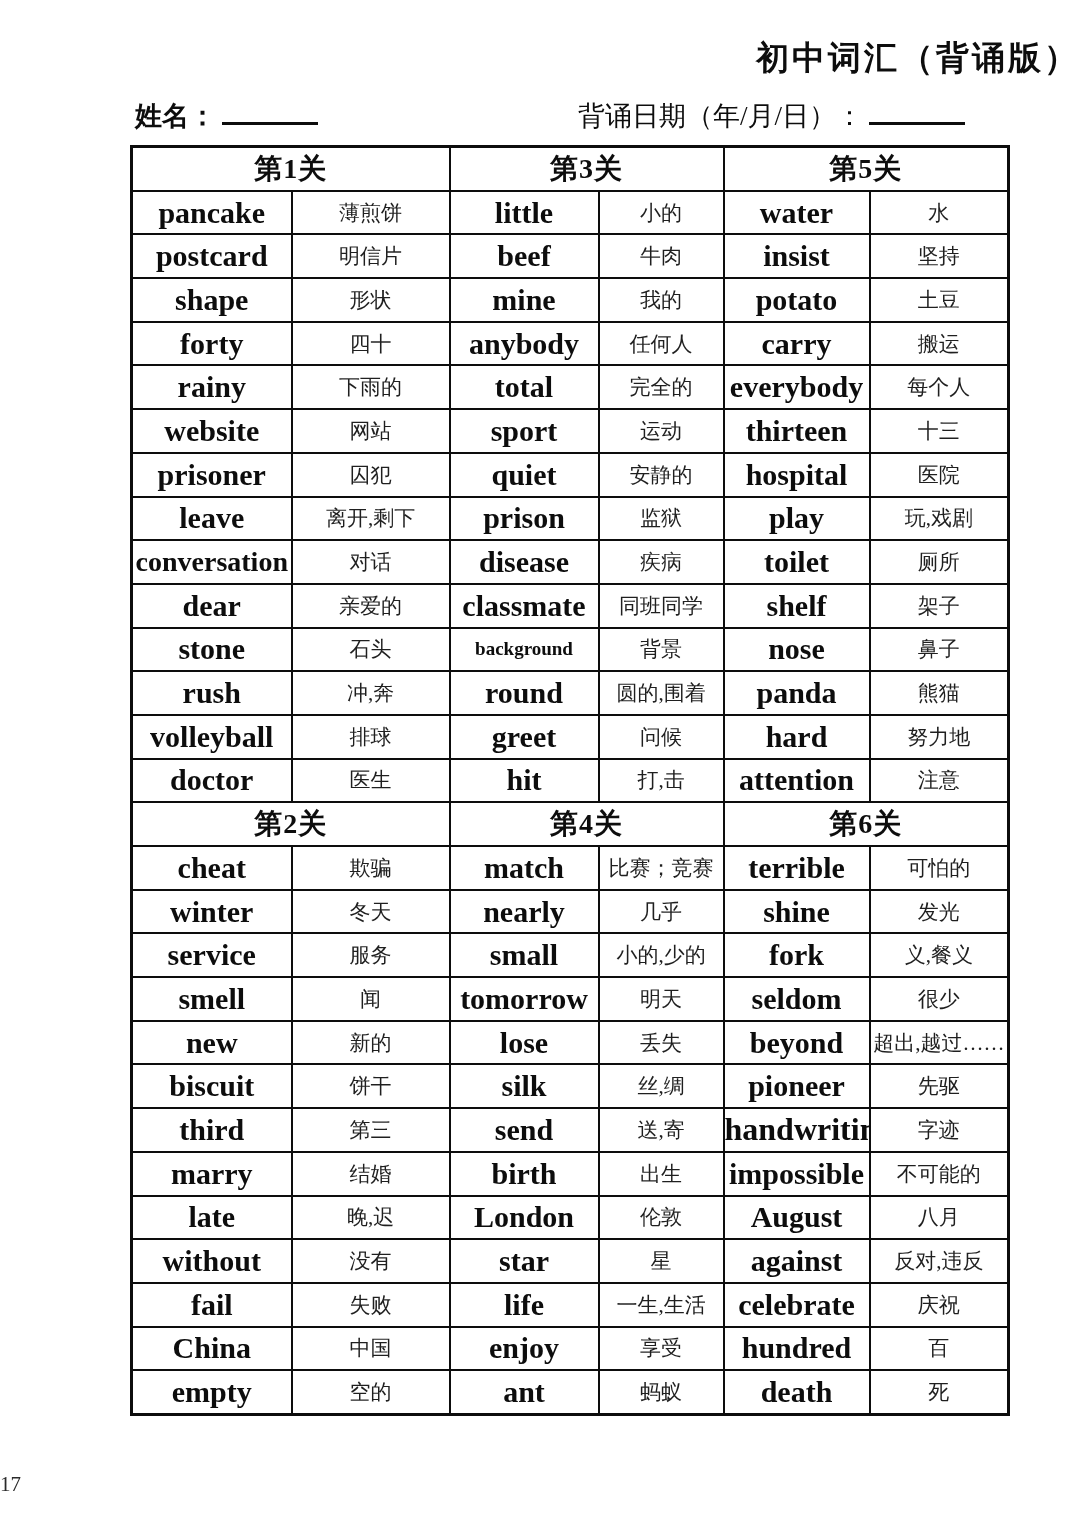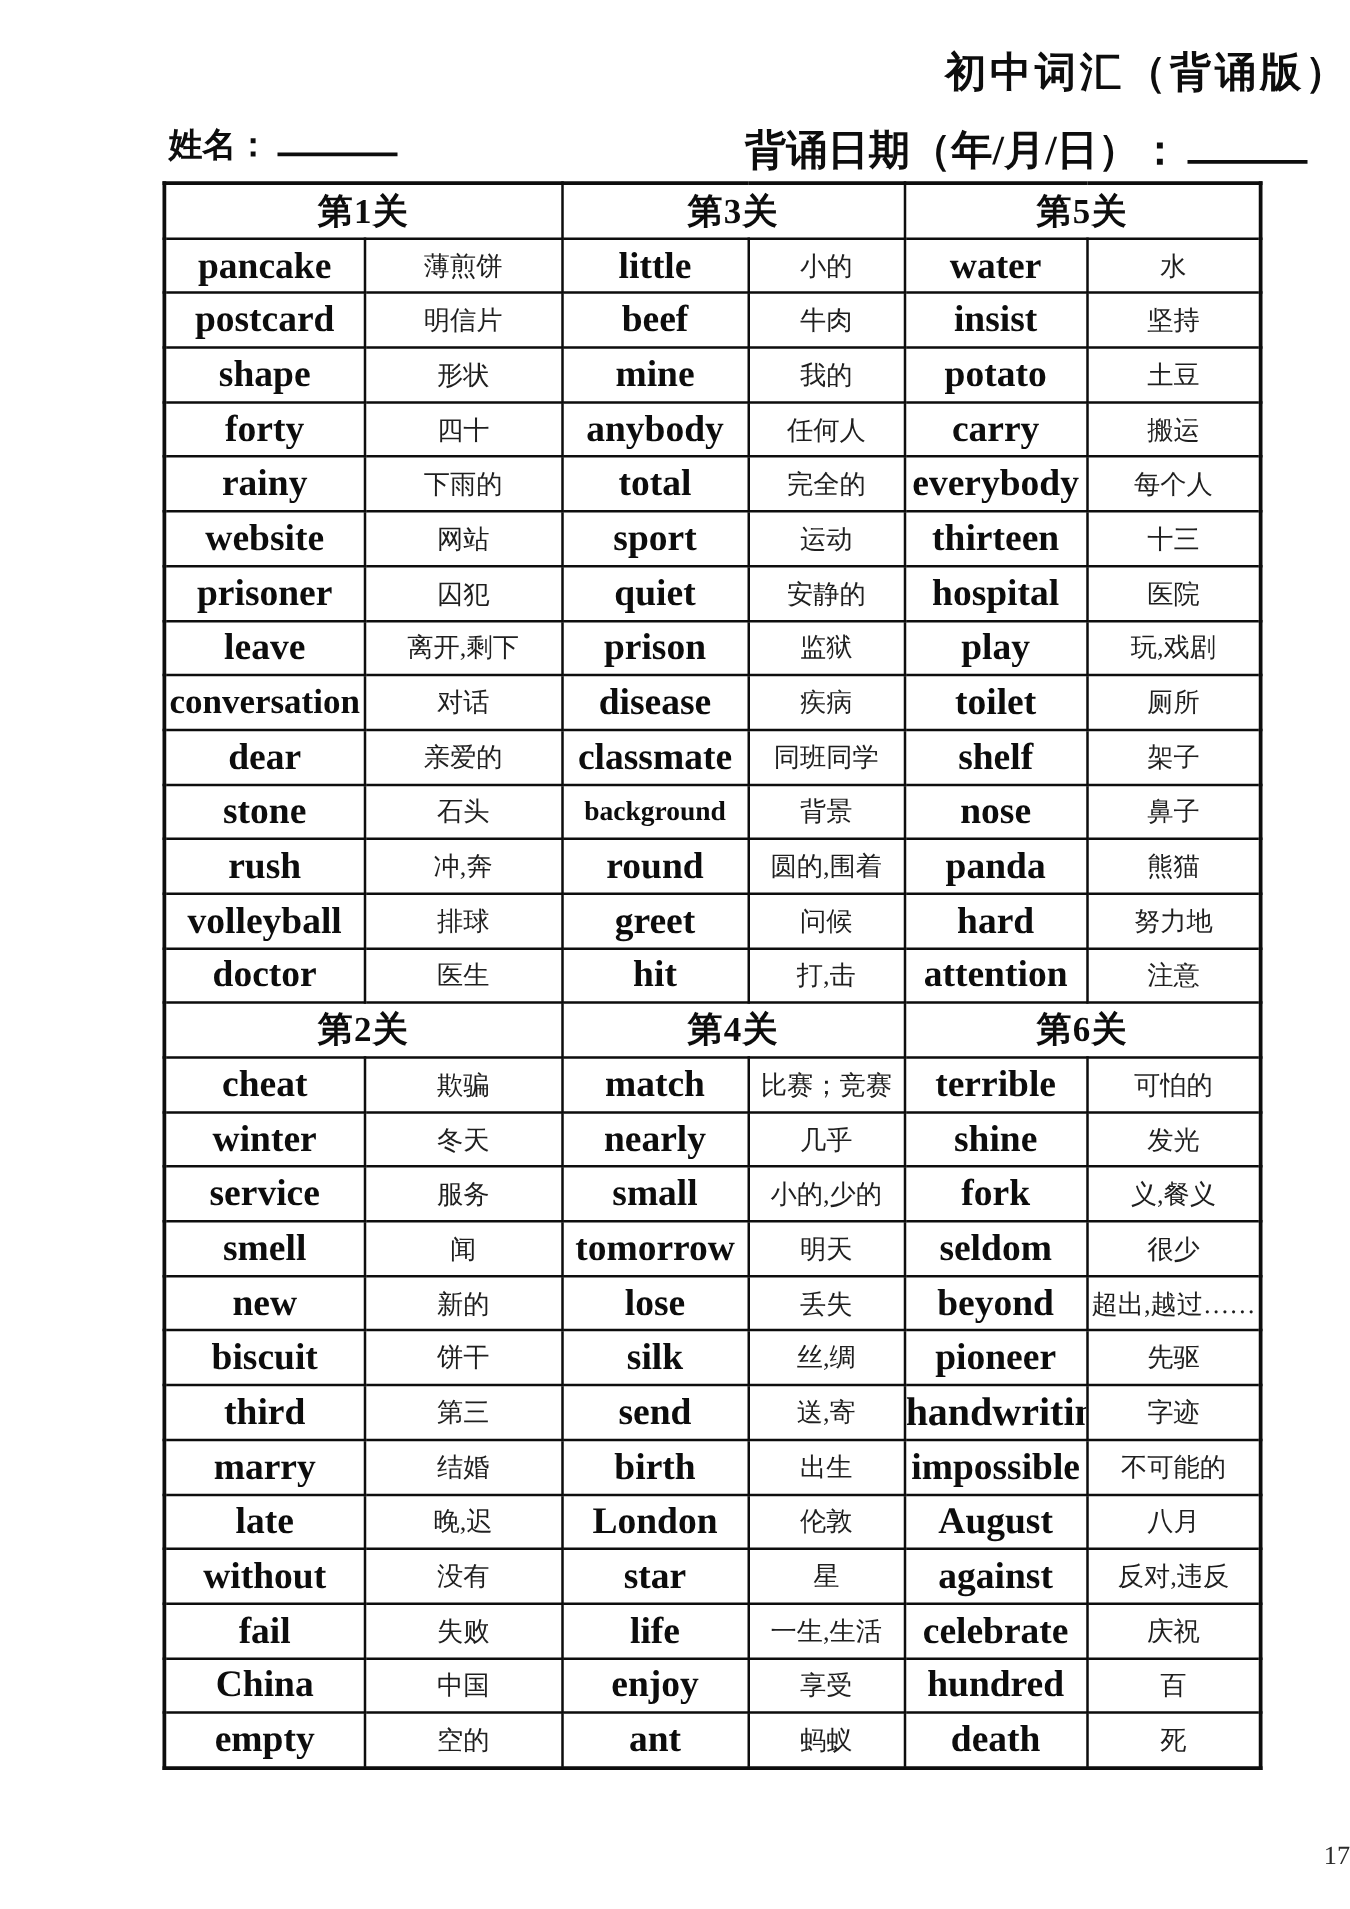--- a/index.html
+++ b/index.html
@@ -10,21 +10,21 @@
     font-family: "Liberation Serif", serif;
     color: #0d0d0d;
   }
   .title {
     position: absolute; top: 36px; left: 0; width: 100%;
     text-align: right;
     font-size: 33px; font-weight: bold; letter-spacing: 3px;
   }
   .meta-row { position: absolute; top: 98px; left: 0; width: 100%; height: 40px; }
   .name-field { position: absolute; left: 135px; top: 0; font-size: 27px; font-weight: bold; white-space: nowrap; }
-  .date-field { position: absolute; left: 596px; top: 0; font-size: 33px; font-weight: bold; white-space: nowrap; }
+  .date-field { position: absolute; left: 578px; top: 0; font-size: 27px; font-weight: normal; white-space: nowrap; }
   .blank-line {
     display: inline-block; width: 96px; height: 24px;
     border-bottom: 3px solid #0d0d0d;
     margin-left: 6px; vertical-align: baseline;
   }
   table.vocab {
     position: absolute; top: 145px; left: 130px;
     width: 877px; table-layout: fixed;
     border-collapse: collapse;
     border: 3px solid #0d0d0d;
@@ -40,21 +40,21 @@
   td.word span {
     display: inline-block; white-space: nowrap;
     font-size: 30px; font-weight: bold;
   }
   td.meaning span {
     display: inline-block; white-space: nowrap;
     font-size: 21px; font-weight: normal; color: #1f1f1f;
   }
   .page-number {
     position: absolute; top: 1472px; left: 0; width: 100%;
-    text-align: right; font-size: 21px; color: #2a2a2a;
+    text-align: left; font-size: 21px; color: #2a2a2a;
   }
 </style>
 </head>
 <body>
 
 <div class="title">初中词汇（背诵版）</div>
 
 <div class="meta-row">
   <div class="name-field">
     <span>姓名：</span><span class="blank-line"></span>
@@ -155,21 +155,21 @@
         <td class="word"><span>dear</span></td>
         <td class="meaning"><span>亲爱的</span></td>
         <td class="word"><span>classmate</span></td>
         <td class="meaning"><span>同班同学</span></td>
         <td class="word"><span>shelf</span></td>
         <td class="meaning"><span>架子</span></td>
       </tr>
       <tr>
         <td class="word"><span>stone</span></td>
         <td class="meaning"><span>石头</span></td>
-        <td class="word"><span style="font-size: 22px;">background</span></td>
+        <td class="word"><span style="font-size: 19px;">background</span></td>
         <td class="meaning"><span>背景</span></td>
         <td class="word"><span>nose</span></td>
         <td class="meaning"><span>鼻子</span></td>
       </tr>
       <tr>
         <td class="word"><span>rush</span></td>
         <td class="meaning"><span>冲,奔</span></td>
         <td class="word"><span>round</span></td>
         <td class="meaning"><span>圆的,围着</span></td>
         <td class="word"><span>panda</span></td>

